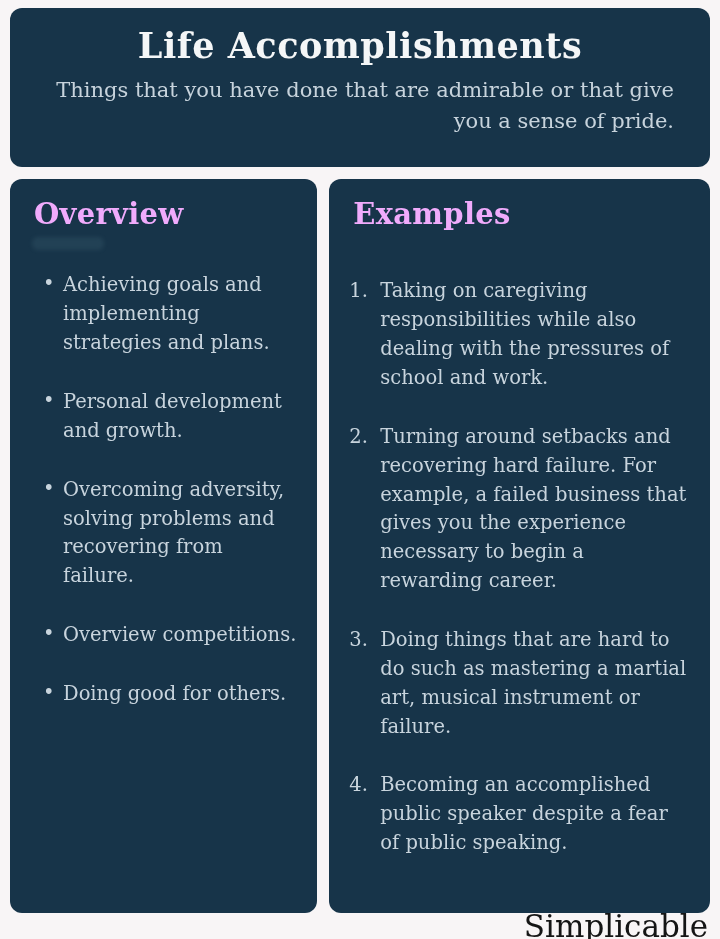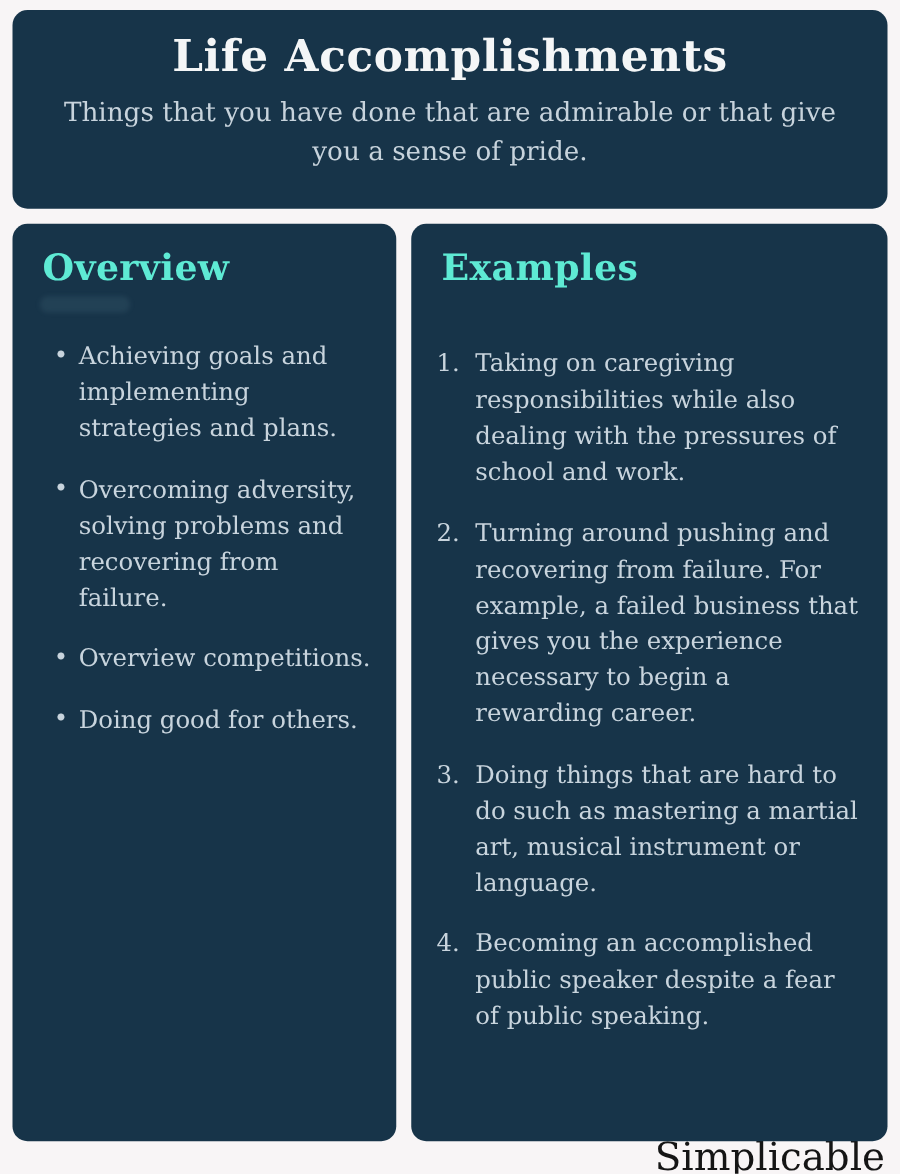--- a/index.html
+++ b/index.html
@@ -34,37 +34,38 @@
     font-size: 35px;
     font-weight: 600;
     letter-spacing: 0.5px;
     line-height: 1.35;
   }
   .page-subtitle {
     margin-top: 6px;
     color: #c7d3dc;
     font-size: 21px;
     line-height: 1.45;
+    text-align: right;
   }
   
   .columns {
     margin-top: 12px;
     display: flex;
     gap: 12px;
     height: 737px;
   }
   .col {
     padding: 16px 20px 0 20px;
     position: relative;
     overflow: hidden;
   }
   .col-overview { width: 338px; }
   .col-examples { width: 420px; }
   .col h2 {
-    color: #5eead4;
+    color: #f0abfc;
     font-size: 29px;
     font-weight: 600;
     letter-spacing: 0.3px;
     margin: 2px 0 0 4px;
   }
   .watermark-smudge {
     position: absolute;
     left: 22px;
     top: 58px;
     width: 72px;
@@ -74,21 +75,21 @@
     filter: blur(2px);
   }
   .list {
     margin-top: 40px;
     list-style: none;
     color: #c8d4dd;
     font-size: 19.5px;
     line-height: 1.48;
     display: flex;
     flex-direction: column;
-    gap: 20px;
+    gap: 30px;
   }
   .bullets li {
     position: relative;
     padding-left: 33px;
   }
   .bullets li::before {
     content: "\2022";
     position: absolute;
     left: 13px;
     top: -1px;
@@ -129,32 +130,33 @@
     <p class="page-subtitle">Things that you have done that are admirable or that give you a sense of pride.</p>
   </header>
 
   <main class="columns">
 
     <section class="card col col-overview">
       <h2>Overview</h2>
       <div class="watermark-smudge"></div>
       <ul class="list bullets">
           <li>Achieving goals and implementing strategies and plans.</li>
+          <li>Personal development and growth.</li>
           <li>Overcoming adversity, solving problems and recovering from failure.</li>
           <li>Overview competitions.</li>
           <li>Doing good for others.</li>
         </ul>
     </section>
 
     <section class="card col col-examples">
       <h2>Examples</h2>
       <ol class="list numbers">
           <li>Taking on caregiving responsibilities while also dealing with the pressures of school and work.</li>
-          <li>Turning around pushing and recovering from failure. For example, a failed business that gives you the experience necessary to begin a rewarding career.</li>
-          <li>Doing things that are hard to do such as mastering a martial art, musical instrument or language.</li>
+          <li>Turning around setbacks and recovering hard failure. For example, a failed business that gives you the experience necessary to begin a rewarding career.</li>
+          <li>Doing things that are hard to do such as mastering a martial art, musical instrument or failure.</li>
           <li>Becoming an accomplished public speaker despite a fear of public speaking.</li>
         </ol>
     </section>
 
   </main>
 
   <footer class="footer">
     <span class="brand">Simplicable</span>
   </footer>
 

